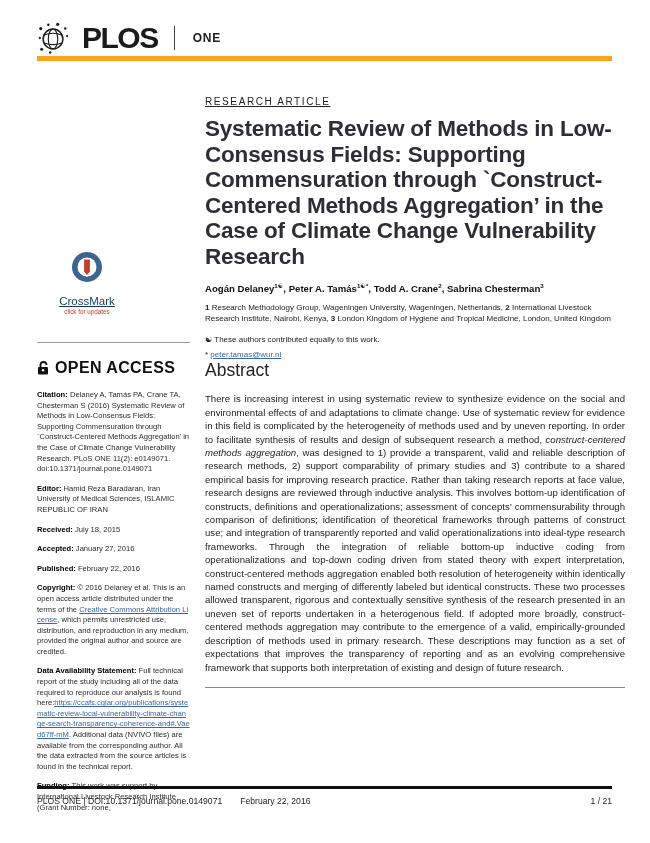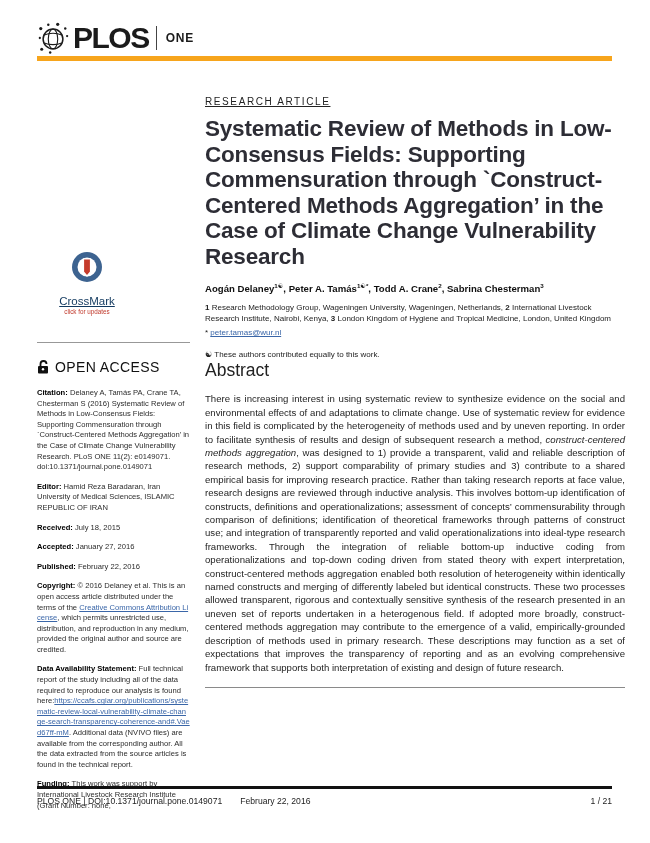--- a/index.html
+++ b/index.html
@@ -1,34 +1,34 @@
 <!DOCTYPE html>
 <html><head>
 <meta charset="utf-8">
 <style>
   html,body{margin:0;padding:0;background:#ffffff;}
   .page{
     position:relative;width:650px;height:843px;background:#fff;overflow:hidden;
     font-family:"Liberation Sans","DejaVu Sans",sans-serif;color:#1f1f1f;
   }
   
-  .logo-row{position:absolute;left:37px;top:21px;height:34px;display:flex;align-items:center;}
+  .logo-row{position:absolute;left:37px;top:21px;height:34px;display:flex;align-items:center;gap:9px;}
   .globe{width:32px;height:34px;margin-right:4px;}
   .brand{font-size:30px;font-weight:bold;letter-spacing:-1.5px;color:#1b1b1b;line-height:1;}
   .logo-divider{width:1px;height:24px;background:#444;margin:0 9px 0 7px;}
   .journal{font-size:12px;font-weight:bold;letter-spacing:.8px;color:#1b1b1b;}
   .accent-bar{position:absolute;left:37px;right:38px;top:56px;height:5px;}
   
   .sidebar{position:absolute;left:37px;top:251px;width:153px;}
   .crossmark{width:100px;text-align:center;cursor:pointer;}
   .crossmark-title{font-size:11.5px;color:#12395f;margin-top:8px;text-decoration:underline;}
   .crossmark-sub{font-size:6.3px;color:#c0392b;margin-top:1px;}
   .sidebar-rule{border:none;border-top:1px solid #989898;margin:27px 0 16px 0;width:153px;}
   .open-access{display:flex;align-items:center;gap:5px;margin-bottom:13px;}
-  .oa-label{font-size:14px;font-weight:normal;letter-spacing:.4px;color:#111;}
+  .oa-label{font-size:16px;font-weight:bold;letter-spacing:.4px;color:#111;}
   .side-p{font-size:7.6px;line-height:10.6px;color:#2b2b2b;margin:0 0 9px 0;}
   .side-p b{color:#000;}
   .side-link{color:#3a66a8;text-decoration:underline;cursor:pointer;word-break:break-all;}
   
   .main{position:absolute;left:205px;top:96px;width:420px;}
   .kicker{font-size:10px;letter-spacing:1.6px;color:#222;text-decoration:underline;}
   .title{margin-top:9px;font-size:22.5px;line-height:25.5px;font-weight:700;color:#2d2d35;letter-spacing:-.2px;}
   .authors{margin-top:13px;font-size:9.6px;font-weight:bold;color:#101010;}
   .authors sup{font-size:6.2px;}
   .affiliations{margin-top:9px;font-size:8px;line-height:10.6px;color:#222;}
@@ -116,23 +116,23 @@
     <h1 class="title" style="margin-bottom:0;">Systematic Review of Methods in Low-Consensus Fields: Supporting Commensuration through `Construct-Centered Methods Aggregation’ in the Case of Climate Change Vulnerability Research</h1>
 
     <div class="authors">
       <span>Aogán Delaney</span><sup>1☯</sup><span>, </span><span>Peter A. Tamás</span><sup>1☯*</sup><span>, </span><span>Todd A. Crane</span><sup>2</sup><span>, </span><span>Sabrina Chesterman</span><sup>3</sup>
     </div>
 
     <div class="affiliations">
       <b>1</b><span> Research Methodology Group, Wageningen University, Wageningen, Netherlands, </span><b>2</b><span> International Livestock Research Institute, Nairobi, Kenya, </span><b>3</b><span> London Kingdom of Hygiene and Tropical Medicine, London, United Kingdom</span>
     </div>
 
+    <div class="note note-first">☯ These authors contributed equally to this work.</div>
+
     <div class="note"><span>* </span><a class="email-link">peter.tamas@wur.nl</a></div>
-
-    <div class="note note-first">☯ These authors contributed equally to this work.</div>
 
     <div class="abstract-heading">Abstract</div>
 
     <div class="abstract-body"><span>There is increasing interest in using systematic review to synthesize evidence on the social and environmental effects of and adaptations to climate change. Use of systematic review for evidence in this field is complicated by the heterogeneity of methods used and by uneven reporting. In order to facilitate synthesis of results and design of subsequent research a method, </span><i>construct-centered methods aggregation</i><span>, was designed to 1) provide a transparent, valid and reliable description of research methods, 2) support comparability of primary studies and 3) contribute to a shared empirical basis for improving research practice. Rather than taking research reports at face value, research designs are reviewed through inductive analysis. This involves bottom-up identification of constructs, definitions and operationalizations; assessment of concepts’ commensurability through comparison of definitions; identification of theoretical frameworks through patterns of construct use; and integration of transparently reported and valid operationalizations into ideal-type research frameworks. Through the integration of reliable bottom-up inductive coding from operationalizations and top-down coding driven from stated theory with expert interpretation, construct-centered methods aggregation enabled both resolution of heterogeneity within identically named constructs and merging of differently labeled but identical constructs. These two processes allowed transparent, rigorous and contextually sensitive synthesis of the research presented in an uneven set of reports undertaken in a heterogenous field. If adopted more broadly, construct-centered methods aggregation may contribute to the emergence of a valid, empirically-grounded description of methods used in primary research. These descriptions may function as a set of expectations that improves the transparency of reporting and as an evolving comprehensive framework that supports both interpretation of existing and design of future research.</span></div>
 
     <hr class="abstract-rule">
   </div>
 
   <div class="footer">
     <span>PLOS ONE | DOI:10.1371/journal.pone.0149071</span>

